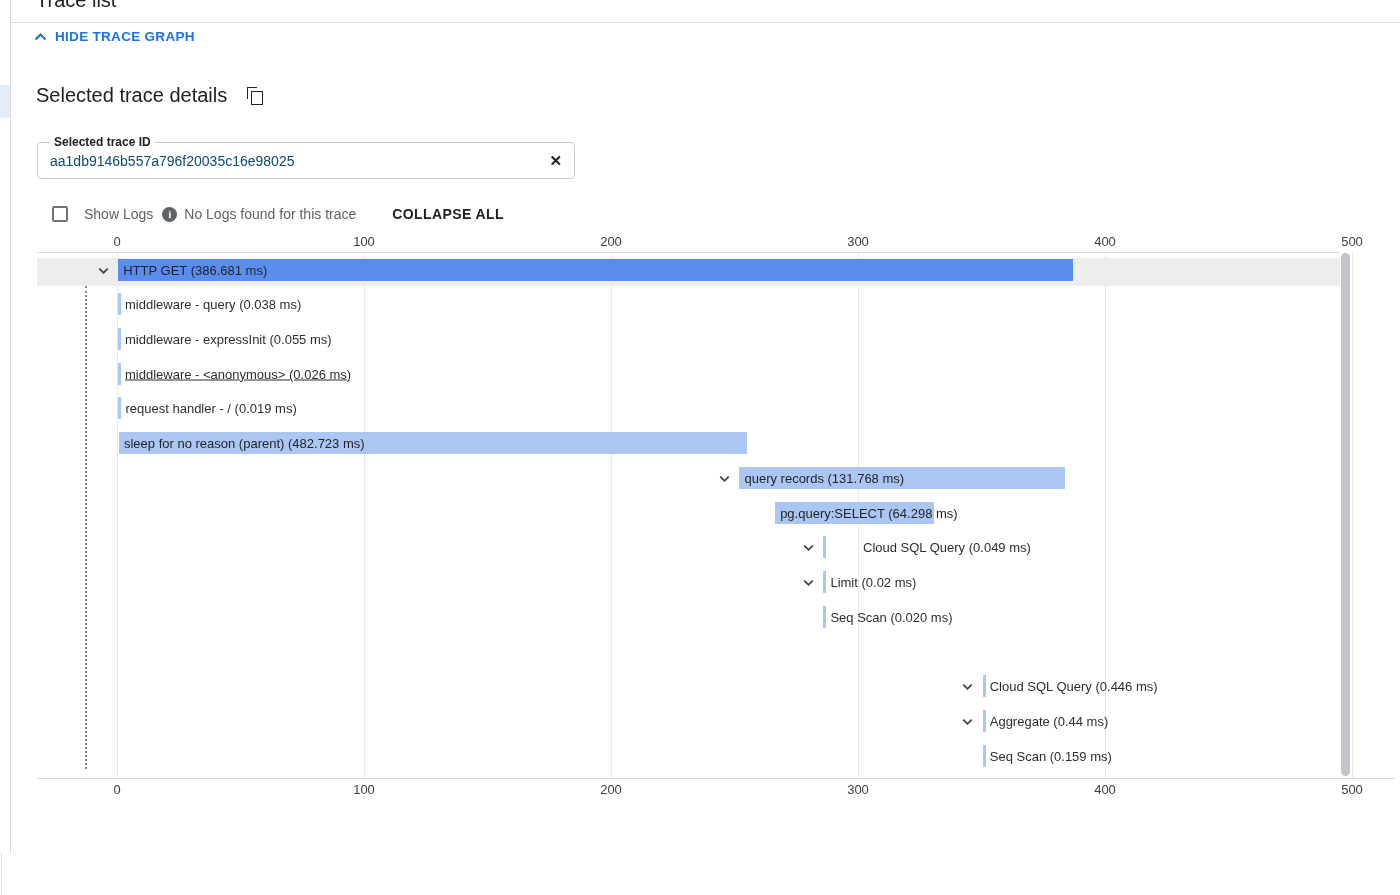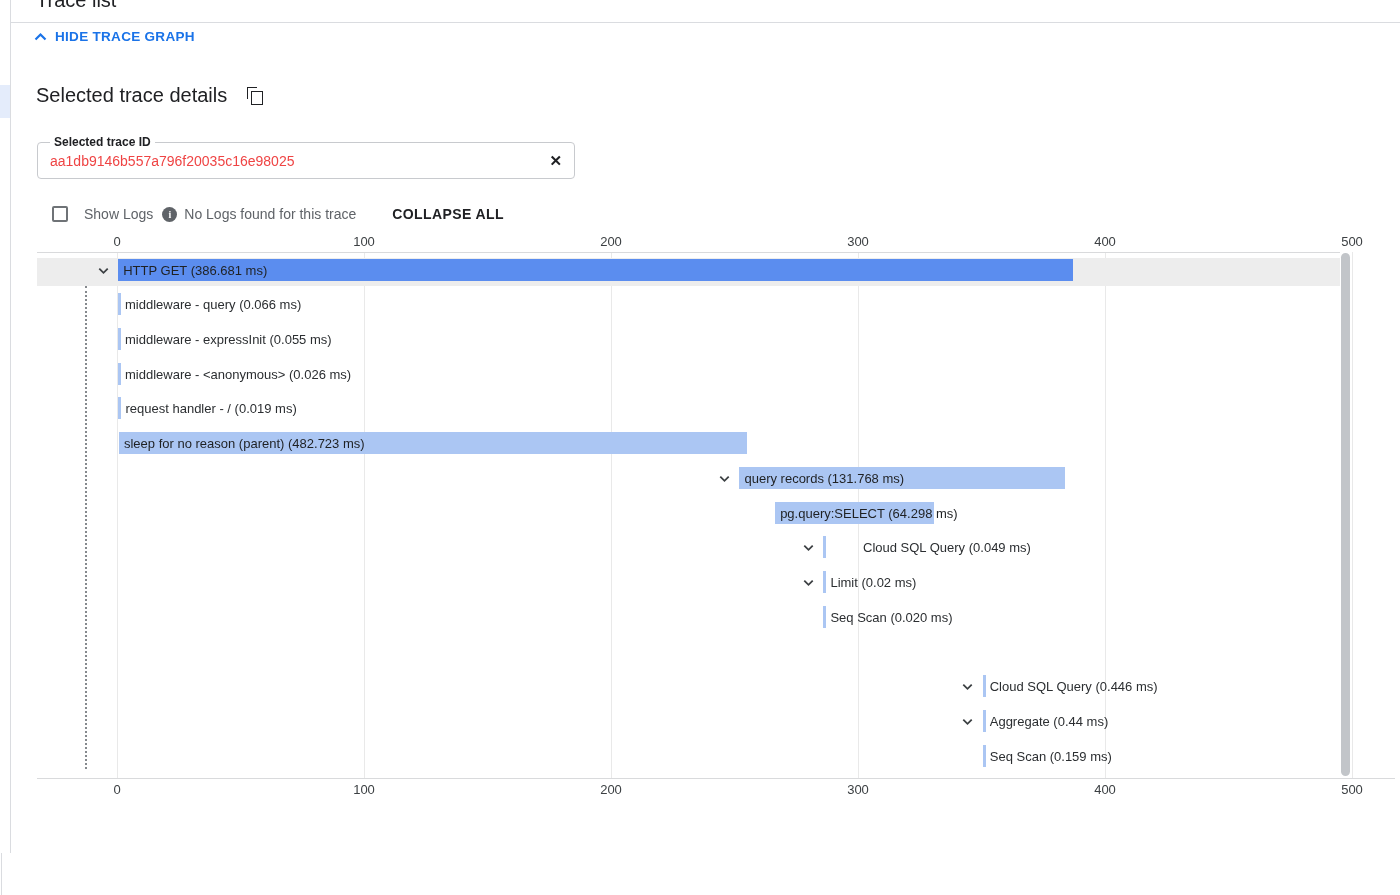--- a/index.html
+++ b/index.html
@@ -26,21 +26,21 @@
     border:1.6px solid #202124; border-right:none; border-bottom:none; }
   .copy-icon::after { content:""; position:absolute; left:4px; top:4px; width:10px; height:12px;
     border:1.6px solid #202124; background:#fff; }
 
   
   #trace-id-box { left:37px; top:142px; width:538px; height:37px; border:1px solid #c8cace;
     border-radius:4px; background:#fff; }
   #trace-id-label { position:absolute; left:12px; top:-8px; background:#fff; padding:0 4px;
     font-size:12px; font-weight:700; color:#202124; line-height:14px; }
   #trace-id-input { position:absolute; left:12px; top:1px; width:480px; height:33px; border:none;
-    outline:none; font-family:inherit; font-size:14px; color:#ef4444; background:transparent; }
+    outline:none; font-family:inherit; font-size:14px; color:#0c4a6e; background:transparent; }
   #trace-id-clear { position:absolute; right:12px; top:8px; font-size:15px; font-weight:700;
     color:#202124; cursor:pointer; line-height:20px; }
 
   
   #logs-row { left:52px; top:204px; display:flex; align-items:center; height:20px; }
   #show-logs-checkbox { width:16px; height:16px; border:2px solid #6f7377; border-radius:2px;
     background:#fff; cursor:pointer; margin-right:16px; }
   #show-logs-label { font-size:14px; color:#5f6368; margin-right:9px; }
   #info-icon { width:15px; height:15px; border-radius:50%; background:#5f6368; color:#fff;
     font-size:10px; font-weight:700; text-align:center; line-height:15px; margin-right:7px;
@@ -142,29 +142,29 @@
           <svg width="15" height="15" viewBox="0 0 16 16">
             <path d="M3.5 6 L8 10.5 L12.5 6" fill="none" stroke="#3c4043" stroke-width="1.9"></path>
           </svg>
         </div>
         <div class="bar primary" style="left: 81.235px; width: 955.102px;">
           <span class="bar-label">HTTP GET (386.681 ms)</span>
         </div>
       </div>
       <div class="row" style="top: 50.73px;">
         <div class="bar light" style="left: 80.988px; width: 3px;"></div>
-        <div class="tick-label" style="left: 87.988px;">middleware - query (0.066 ms)</div>
+        <div class="tick-label" style="left: 87.988px;">middleware - query (0.038 ms)</div>
       </div>
       <div class="row" style="top: 85.46px;">
         <div class="bar light" style="left: 80.988px; width: 3px;"></div>
         <div class="tick-label" style="left: 87.988px;">middleware - expressInit (0.055 ms)</div>
       </div>
       <div class="row" style="top: 120.19px;">
         <div class="bar light" style="left: 80.988px; width: 3px;"></div>
-        <div class="tick-label" style="left: 87.988px;">middleware - &lt;anonymous&gt; (0.026 ms)</div>
+        <div class="tick-label" style="left: 87.988px; text-decoration: underline;">middleware - &lt;anonymous&gt; (0.026 ms)</div>
       </div>
       <div class="row" style="top: 154.92px;">
         <div class="bar light" style="left: 81.482px; width: 3px;"></div>
         <div class="tick-label" style="left: 88.482px;">request handler - / (0.019 ms)</div>
       </div>
       <div class="row" style="top: 189.65px;">
         <div class="bar light" style="left: 81.976px; width: 627.852px;">
           <span class="bar-label">sleep for no reason (parent) (482.723 ms)</span>
         </div>
       </div>

